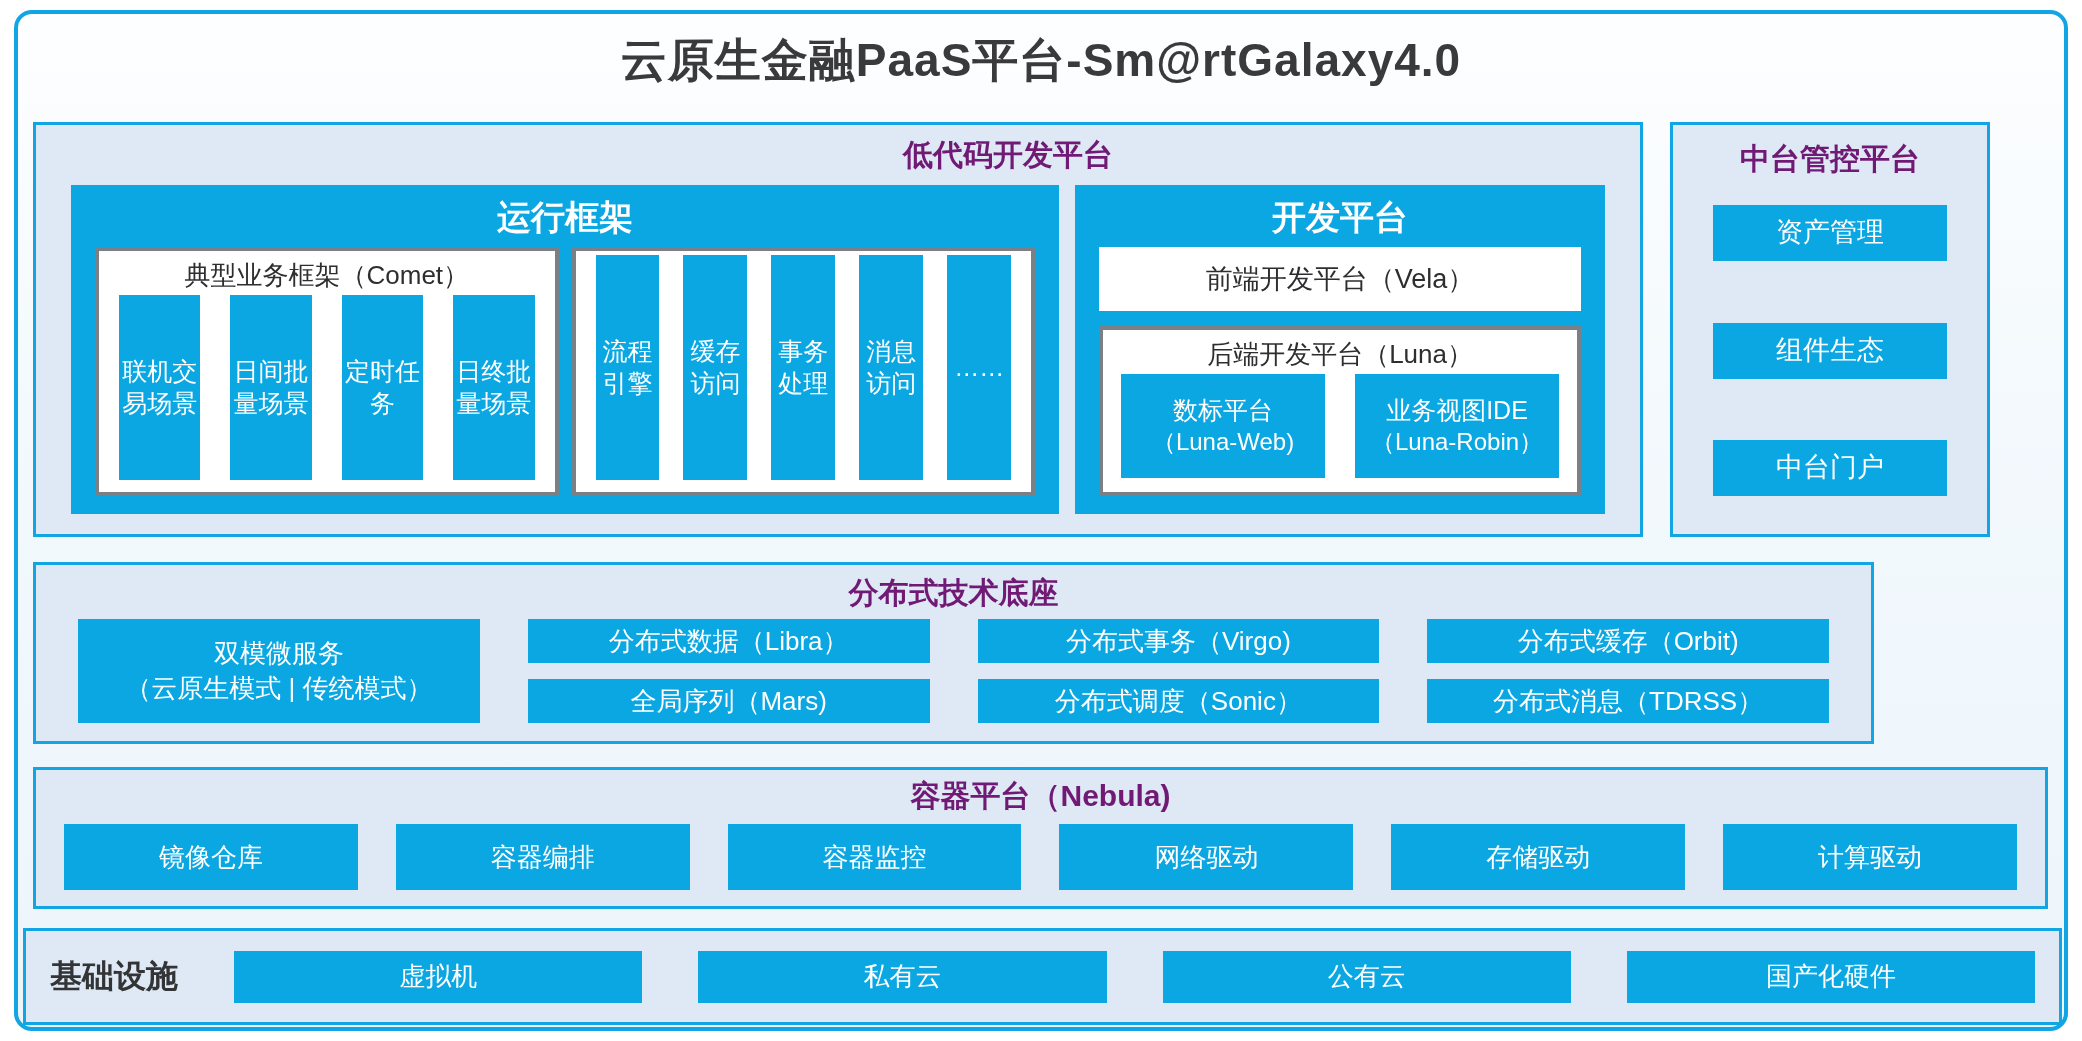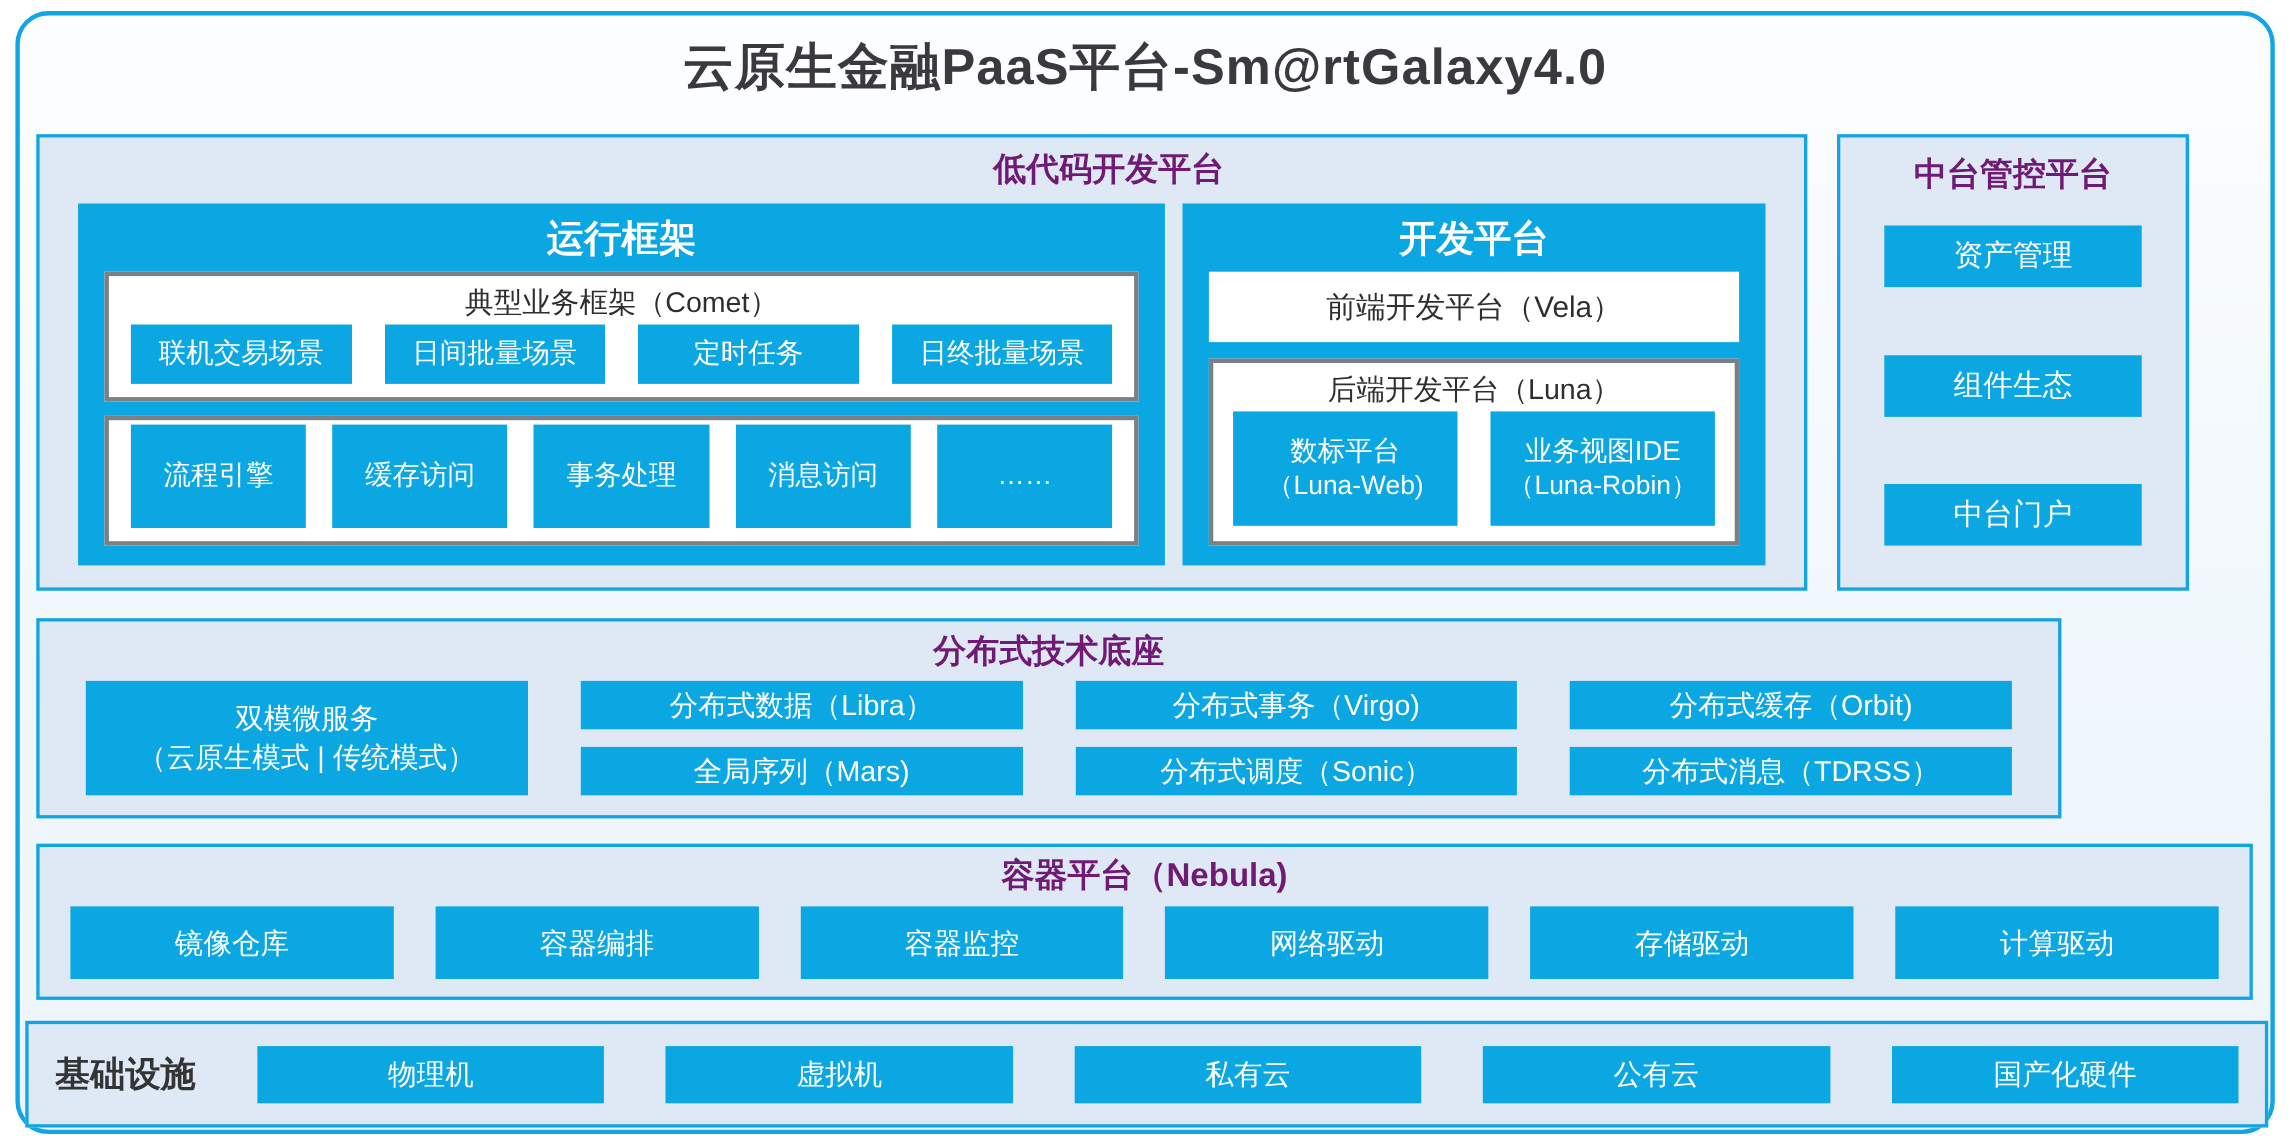--- a/index.html
+++ b/index.html
@@ -13,21 +13,21 @@
   html,body{width:2082px;height:1041px;}
   body{
     font-family:"Liberation Sans","DejaVu Sans",sans-serif;
     background:#ffffff;
     position:relative;
     overflow:hidden;
   }
   .frame{
     position:absolute;left:14px;top:10px;width:2054px;height:1021px;
     border:4px solid var(--panel-border);
-    border-radius:30px;
+    border-radius:18px;
     background:linear-gradient(180deg,#fdfeff 0%,#f3f9fd 40%,#edf5fb 100%);
   }
   .main-title{
     position:absolute;left:0;top:16px;width:100%;
     text-align:center;
     font-size:46px;font-weight:700;color:var(--dark);
     letter-spacing:1px;
   }
   .panel{
     background:var(--panel-bg);
@@ -49,21 +49,21 @@
   .bluepanel{
     background:var(--blue);
     display:flex;flex-direction:column;
   }
   .bluepanel-title{
     color:#fff;font-size:34px;font-weight:700;text-align:center;
     padding:10px 0 8px;line-height:44px;flex:0 0 auto;
   }
   .runtime{flex:992 0 0;}
   .devplat{flex:532 0 0;}
-  .runtime-boxes{flex:1;display:flex;flex-direction:column;gap:13px;margin:0 24px 18px;min-height:0;}
+  .runtime-boxes{flex:1;display:flex;gap:13px;margin:0 24px 18px;min-height:0;}
   .whitebox{
     background:#fff;border:4px solid var(--gray-border);
     flex:1;display:flex;flex-direction:column;
     padding:4px 20px 12px;min-height:0;
   }
   .whitebox-title{
     text-align:center;font-size:26px;font-weight:500;color:#2e2e30;
     line-height:40px;flex:0 0 auto;
   }
   .node-row{flex:1;display:flex;gap:30px;align-items:stretch;min-height:0;}
@@ -215,20 +215,19 @@
       <div class="node">容器编排</div>
       <div class="node">容器监控</div>
       <div class="node">网络驱动</div>
       <div class="node">存储驱动</div>
       <div class="node">计算驱动</div>
     </div>
   </div>
 
   <div class="panel row4">
     <div class="infra-label">基础设施</div>
-    <div class="node">物理机</div>
     <div class="node">虚拟机</div>
     <div class="node">私有云</div>
     <div class="node">公有云</div>
     <div class="node">国产化硬件</div>
   </div>
 
 </div>
 
 </body></html>

